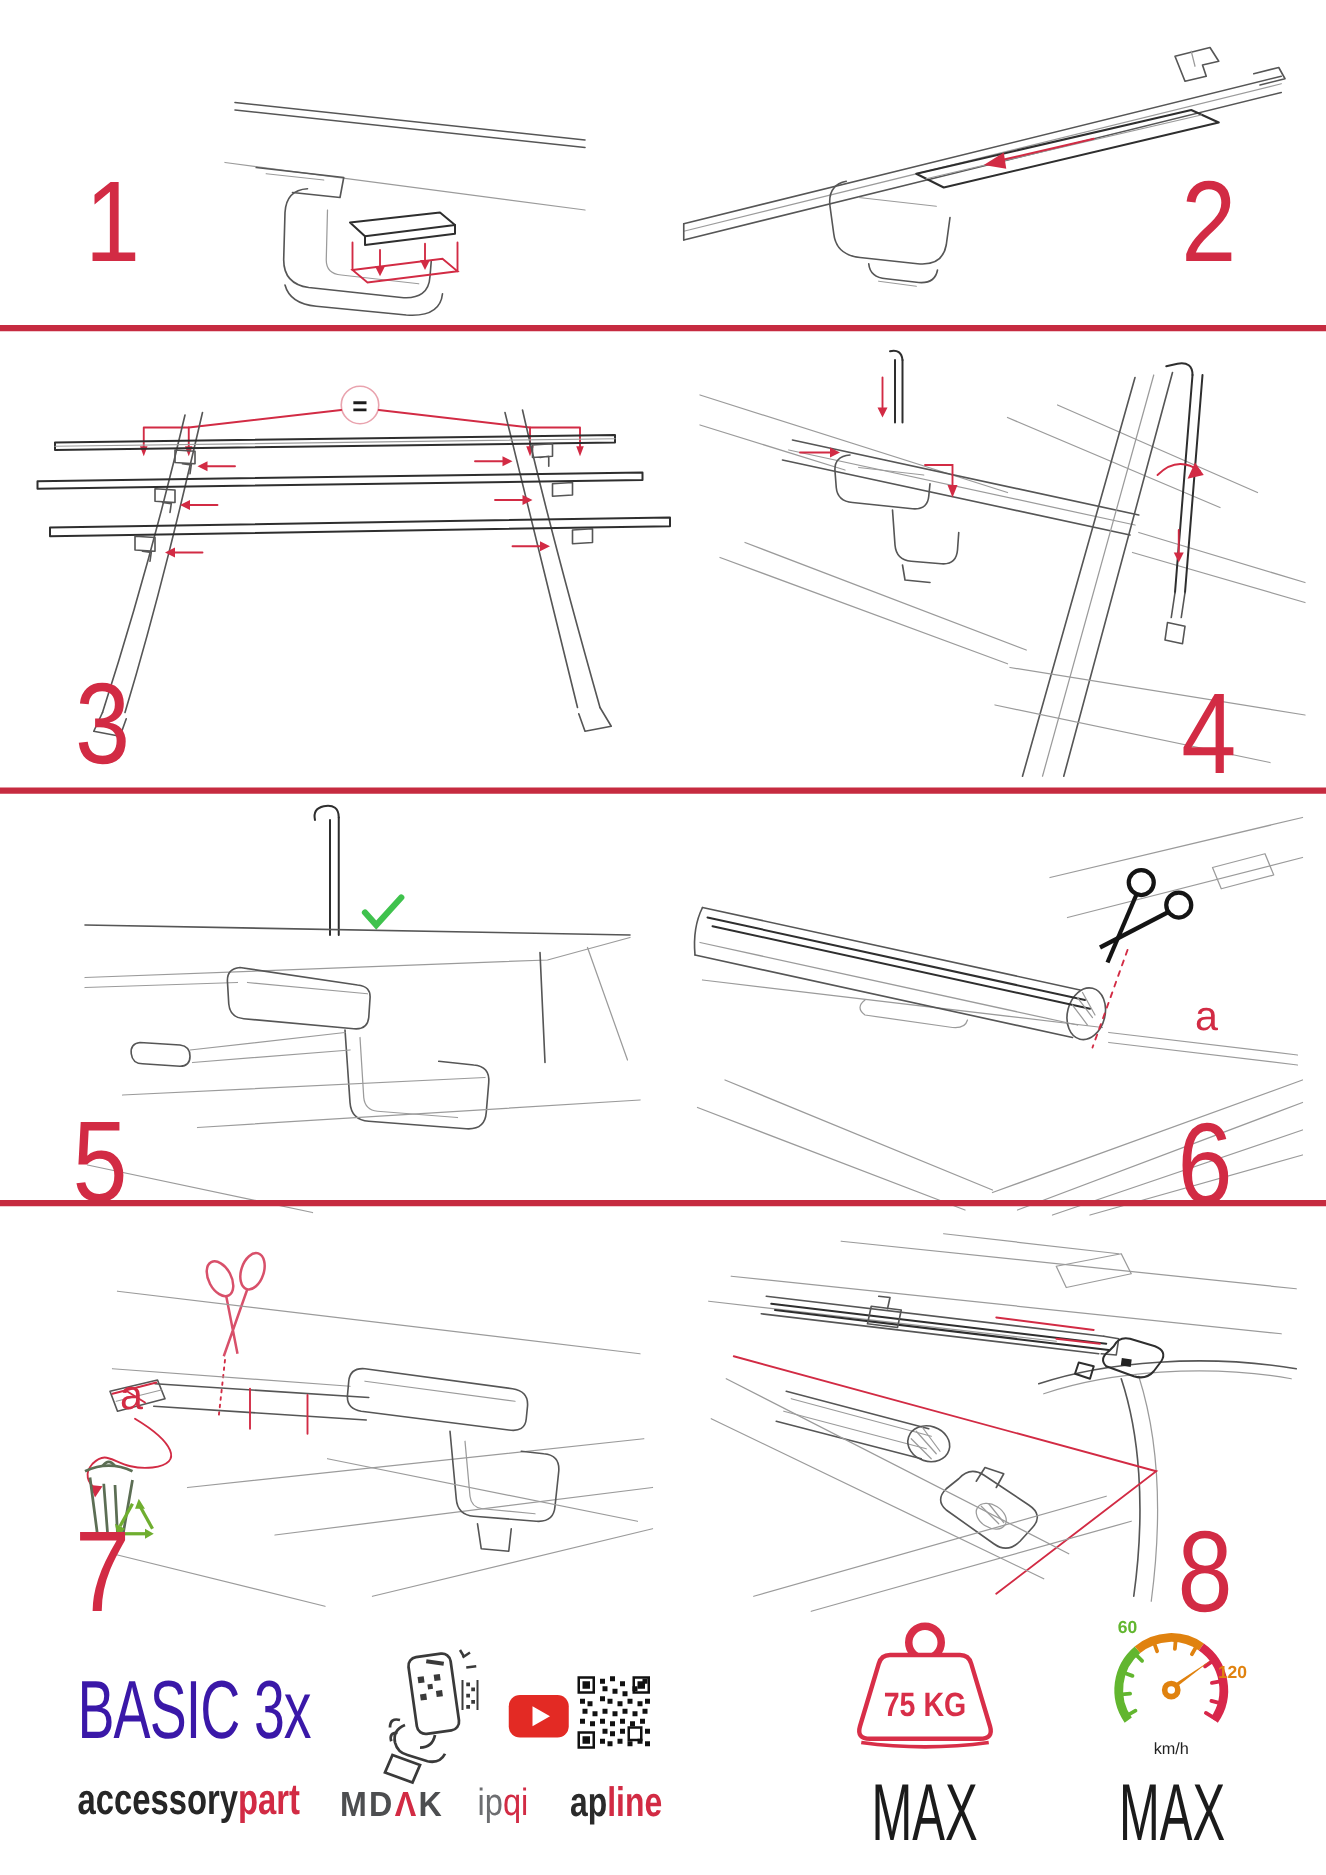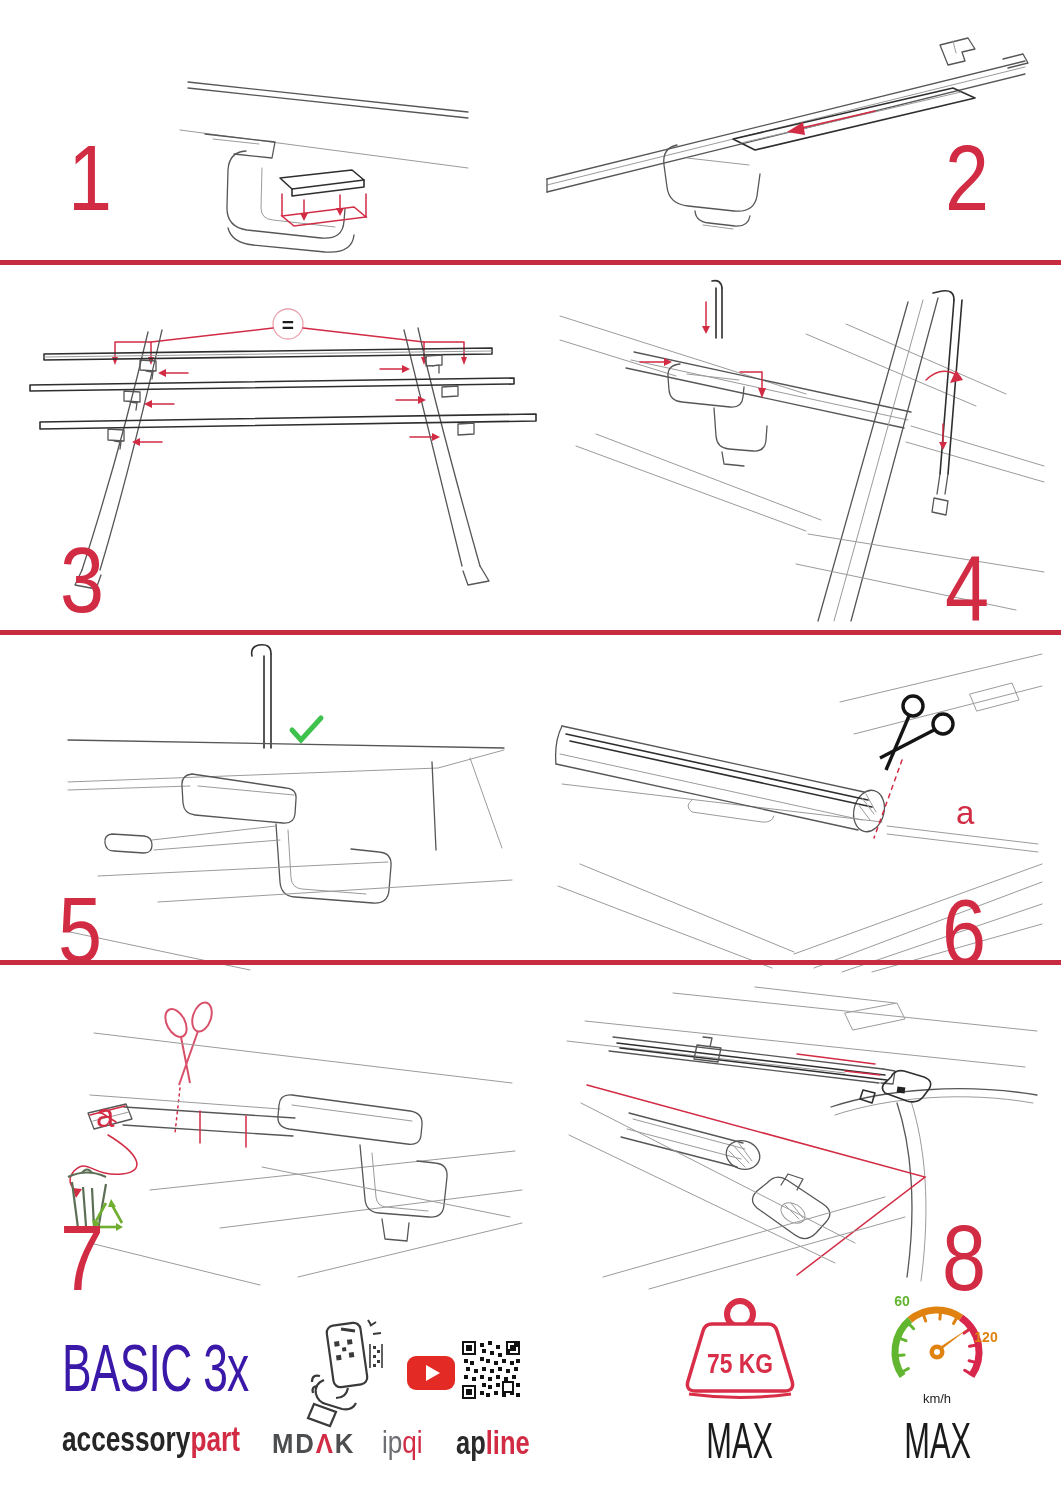--- a/index.html
+++ b/index.html
@@ -24,21 +24,21 @@
   .brand-sub{position:absolute;left:62px;top:1420px;font-size:32px;font-weight:700;
              transform:scale(.82,1.08);transform-origin:left top;white-space:nowrap;color:#262626;}
   .brand-sub .red{color:#d22b44;}
   .partner{position:absolute;font-size:28px;white-space:nowrap;transform-origin:left top;}
   .mdak{left:272px;top:1428px;color:#4d4e50;font-weight:700;letter-spacing:2px;transform:scale(.92,1);}
   .mdak .red{color:#d22b44;}
   .ipqi{left:382px;top:1426px;color:#6d6e71;font-size:29px;transform:scale(.9,1.05);}
   .ipqi .red{color:#d22b44;}
   .apline{left:456px;top:1424px;color:#2a2a2a;font-size:30px;font-weight:700;transform:scale(.85,1.1);}
   .apline .red{color:#d22b44;}
-  .max-label{position:absolute;top:1412px;text-align:center;color:#1b1b1b;font-size:44px;
+  .max-label{position:absolute;top:1412px;text-align:center;color:#1b1b1b;font-size:56px;
              font-weight:400;}
   .max-label span{display:inline-block;transform:scale(.7,1.15);transform-origin:center top;}
   svg text{font-family:"Liberation Sans",sans-serif;}
   .wt{font-size:27px;font-weight:700;fill:#d82e48;}
   .gaugenum{font-size:14px;font-weight:700;}
   .kmh{font-size:13px;fill:#222;}
 </style>
 </head>
 <body>
 

